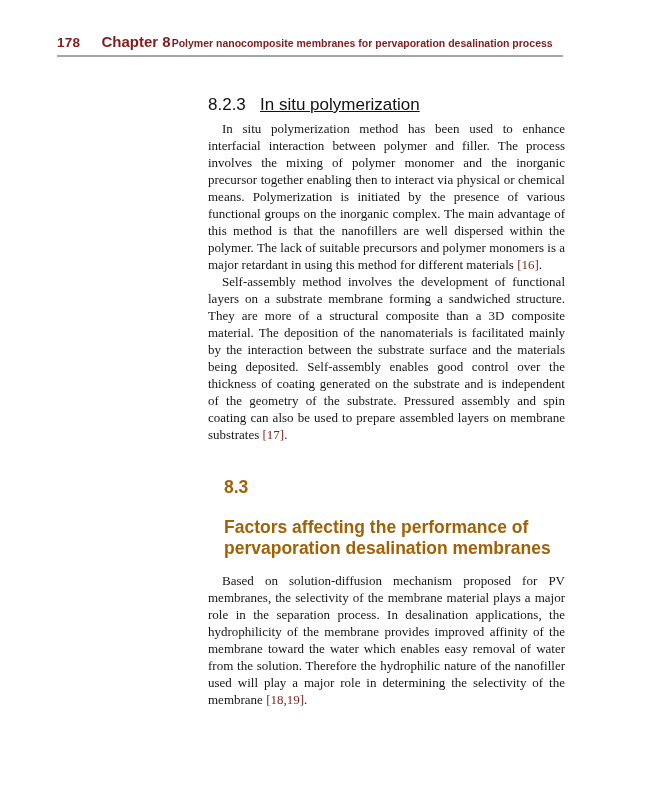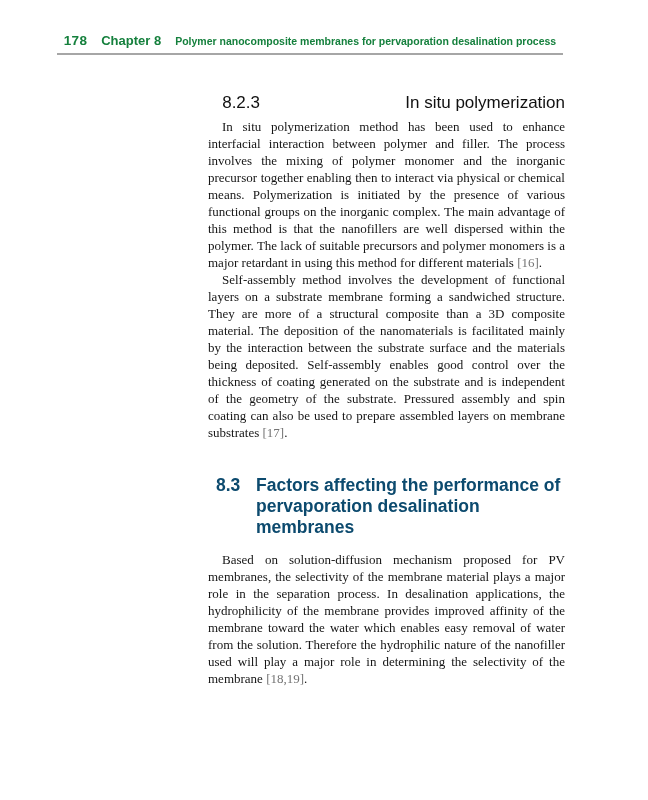--- a/index.html
+++ b/index.html
@@ -8,53 +8,53 @@
     font-family:"Liberation Serif", serif;
     overflow:hidden;
   }
   .page{
     width:648px;height:800px;box-sizing:border-box;
     padding:33px 28px 0 57px;
   }
   
   .running-header{
     display:flex;align-items:baseline;width:506px;
-    font-family:"Liberation Sans", sans-serif;font-weight:bold;color:#15803d;justify-content:center;
+    font-family:"Liberation Sans", sans-serif;font-weight:bold;color:#7f1d1d;
   }
   .page-number{font-size:13.5px;letter-spacing:.3px;}
-  .chapter-label{font-size:13px;margin-left:14px;white-space:nowrap;}
-  .chapter-title{font-size:10.5px;margin-left:14px;white-space:nowrap;}
+  .chapter-label{font-size:15px;margin-left:21px;white-space:nowrap;}
+  .chapter-title{font-size:10.5px;margin-left:1px;white-space:nowrap;}
   .header-rule{width:506px;height:2px;background:#a6a6a6;margin-top:5px;}
 
   
   .content{margin-left:151px;width:357px;}
 
   h2.sec-major{
     font-family:"Liberation Sans", sans-serif;font-weight:bold;
-    font-size:17.5px;line-height:21px;color:#0c4a6e;
-    display:flex;margin:34px 0 4px 8px;
+    font-size:17.5px;line-height:21px;color:#a16207;
+    display:flex;margin:34px 0 4px 16px;flex-direction:column;
   }
   h2.sec-major .sec-num{flex:0 0 40px;}
   h2.sec-major .sec-title{flex:1;}
 
   h3.sec-sub{
     font-family:"Liberation Sans", sans-serif;font-weight:normal;
     font-size:17px;line-height:20px;color:#111;
     display:flex;margin:30px 0 5px 0;
   }
   h3.sec-sub .sec-num{flex:0 0 52px;}
-  h3.sec-sub .sec-title{flex:1;}
-  h3.first{margin-top:38px;text-align:right;}
+  h3.sec-sub .sec-title{flex:1;text-decoration:underline;}
+  h3.first{margin-top:38px;}
 
   p.body-para{
     margin:0;font-size:13px;line-height:17px;text-align:justify;
     text-indent:14px;color:#151515;
     hyphens:auto;-webkit-hyphens:auto;
   }
-  a.citation{color:#737373;text-decoration:none;cursor:pointer;}
+  a.citation{color:#7f1d1d;text-decoration:none;cursor:pointer;}
 </style>
 </head>
 <body>
 
 <div class="page">
 
   <header class="running-header">
     <span class="page-number">178</span>
     <span class="chapter-label">Chapter 8</span>
     <span class="chapter-title">Polymer nanocomposite membranes for pervaporation desalination process</span>

